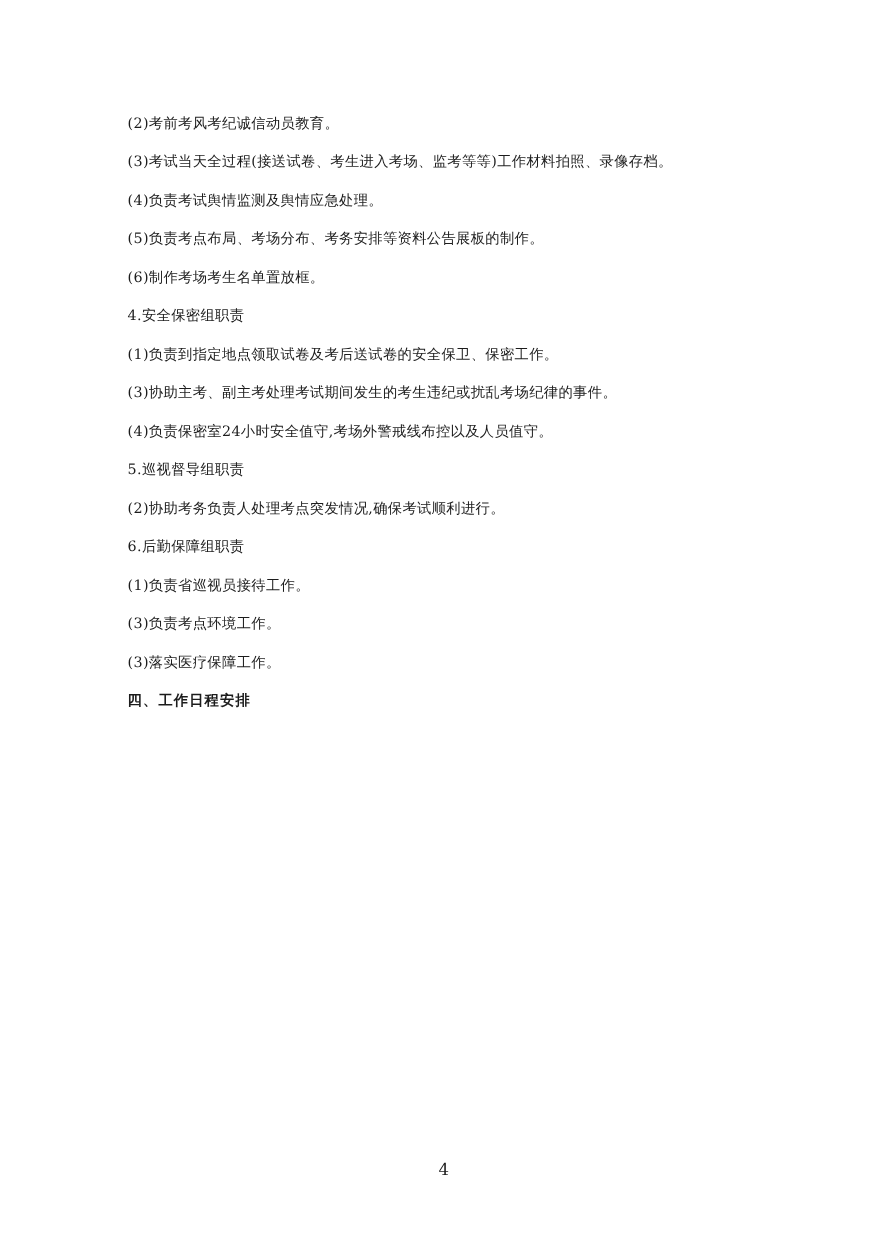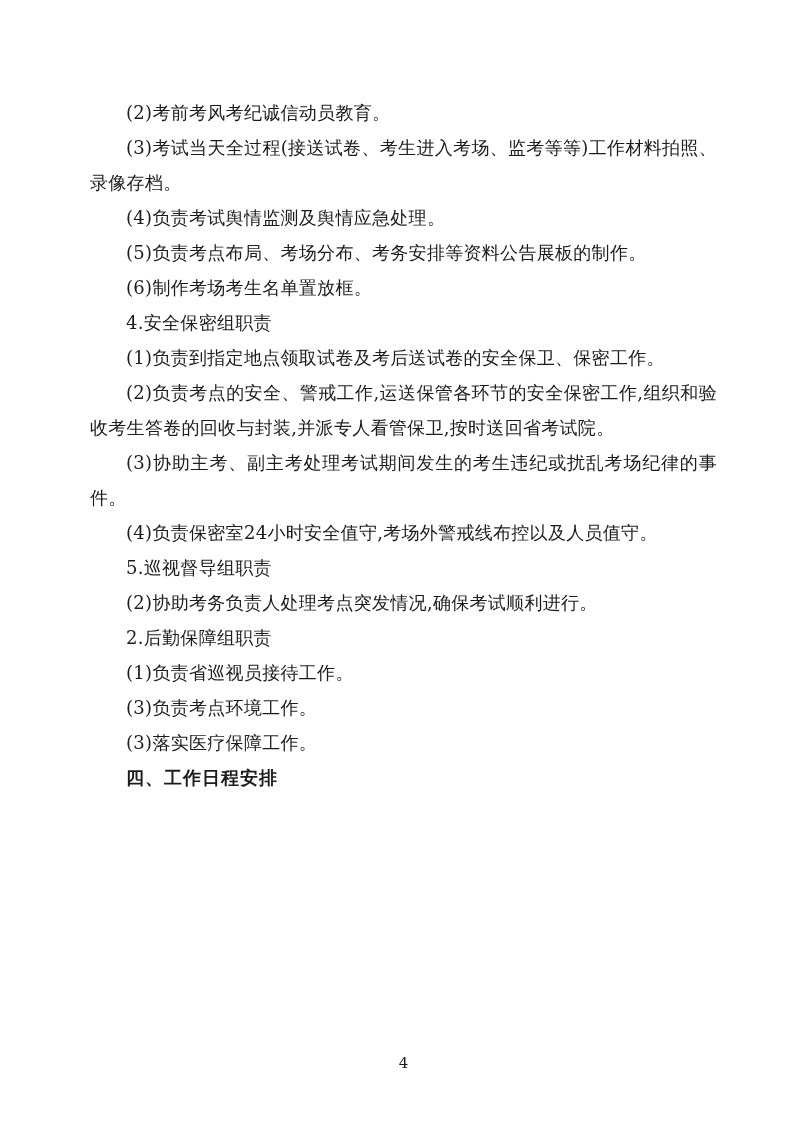--- a/index.html
+++ b/index.html
@@ -17,21 +17,21 @@
     color: #1c1c1c;
   }
   .content {
     position: absolute;
     top: 95px;
     left: 90px;
     width: 627px;
   }
   .content p {
     margin: 0;
-    font-size: 18px;
+    font-size: 13px;
     line-height: 35px;
     text-align: justify;
     text-indent: 2em;
     letter-spacing: 0.3px;
   }
   .content p.group-heading {
     font-weight: normal;
   }
   .content p.section-heading {
     font-family: "DejaVu Sans", "Liberation Sans", sans-serif;
@@ -54,26 +54,25 @@
 
 <div class="page">
   <div class="content">
     <p>(2)考前考风考纪诚信动员教育。</p>
     <p>(3)考试当天全过程(接送试卷、考生进入考场、监考等等)工作材料拍照、录像存档。</p>
     <p>(4)负责考试舆情监测及舆情应急处理。</p>
     <p>(5)负责考点布局、考场分布、考务安排等资料公告展板的制作。</p>
     <p>(6)制作考场考生名单置放框。</p>
     <p class="group-heading">4.安全保密组职责</p>
     <p>(1)负责到指定地点领取试卷及考后送试卷的安全保卫、保密工作。</p>
-    <p>(2)负责考点的安全、警戒工作,运送保管各环节的安全保密工作,组织和验收考生答卷的回收与封装,并派专人看管保卫,按时送回省考试院。</p>
     <p>(3)协助主考、副主考处理考试期间发生的考生违纪或扰乱考场纪律的事件。</p>
     <p>(4)负责保密室24小时安全值守,考场外警戒线布控以及人员值守。</p>
     <p class="group-heading">5.巡视督导组职责</p>
     <p>(2)协助考务负责人处理考点突发情况,确保考试顺利进行。</p>
-    <p class="group-heading">2.后勤保障组职责</p>
+    <p class="group-heading">6.后勤保障组职责</p>
     <p>(1)负责省巡视员接待工作。</p>
     <p>(3)负责考点环境工作。</p>
     <p>(3)落实医疗保障工作。</p>
     <p class="section-heading">四、工作日程安排</p>
   </div>
   <div class="footer">
     <span>4</span>
   </div>
 </div>
 

